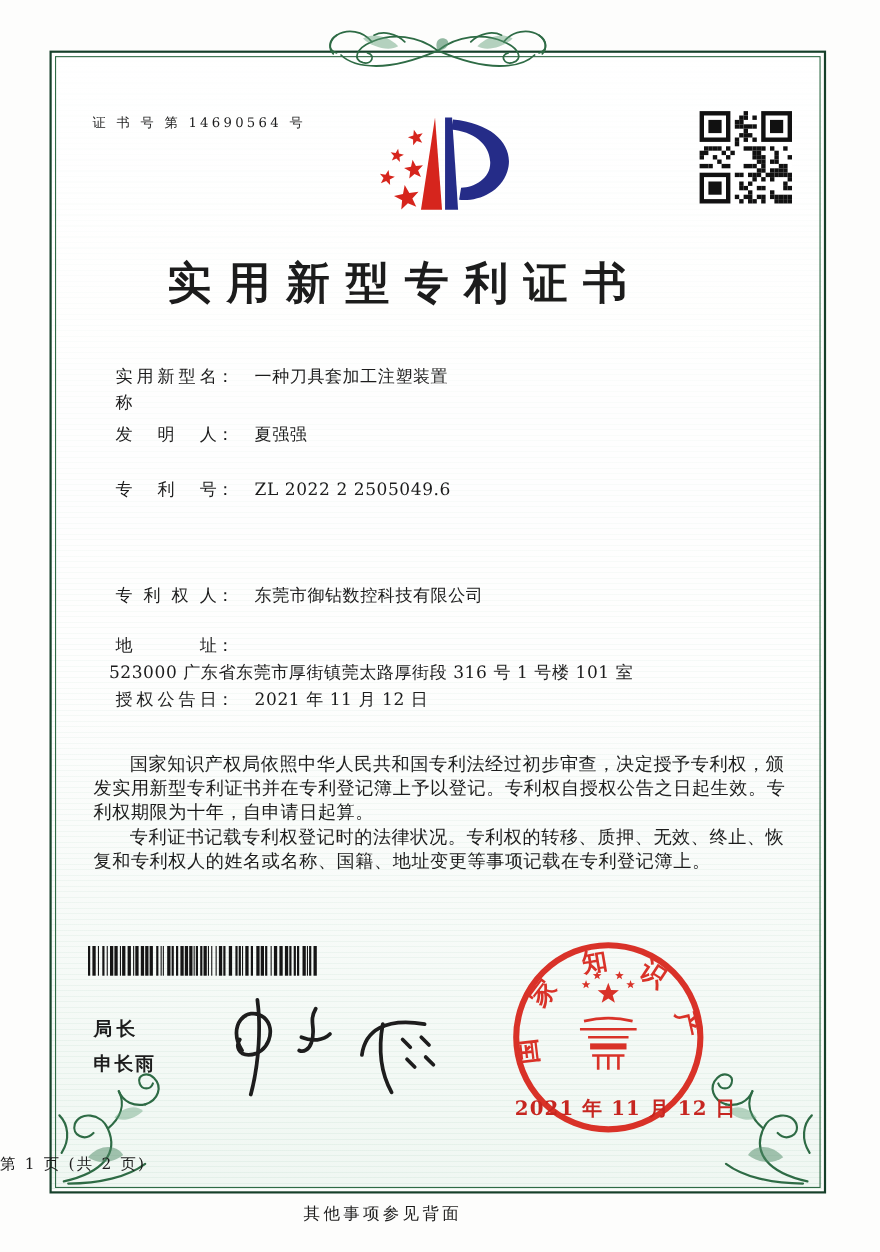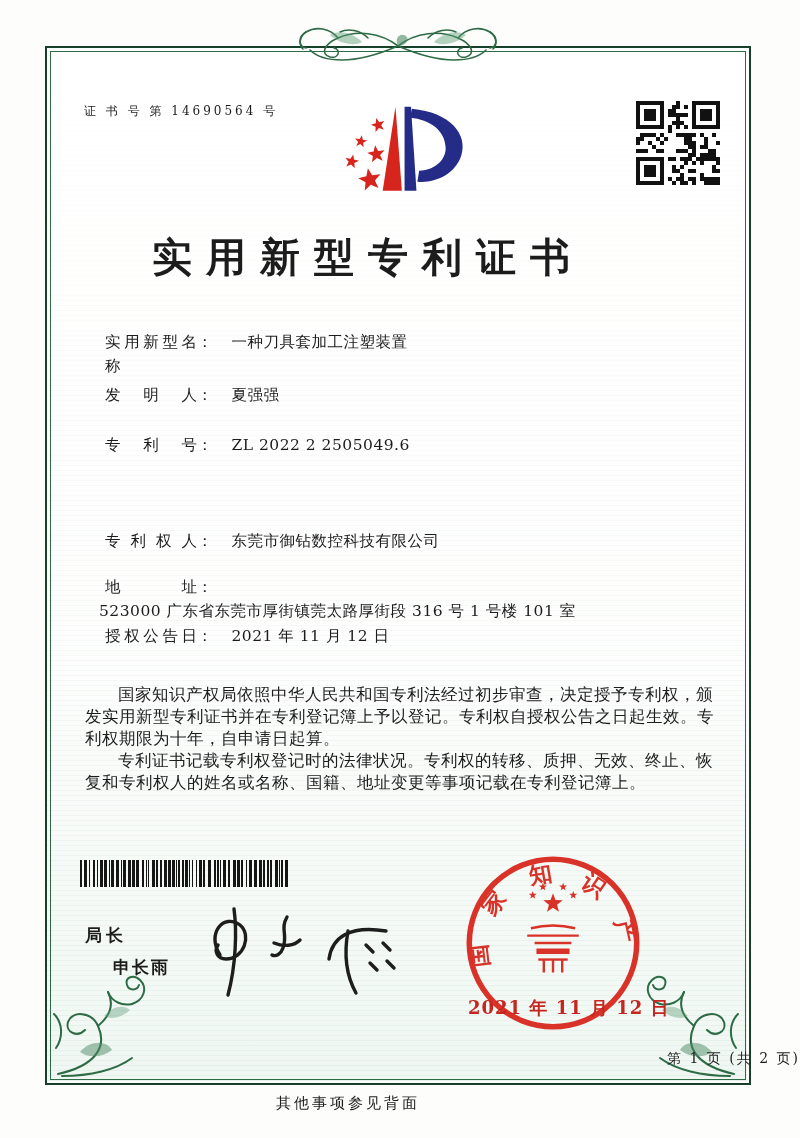--- a/index.html
+++ b/index.html
@@ -21,24 +21,24 @@
   .fcolon{display:inline-block;vertical-align:top;}
   .fvalue{display:inline-block;margin-left:14px;vertical-align:top;letter-spacing:.5px;}
   .fvalue.addr{width:528px;}
   .group2{position:absolute;left:308px;top:0;}
   .legal{position:absolute;left:85px;top:660px;width:632px;font-size:16.5px;line-height:22px;
      letter-spacing:.5px;margin-top:24px;}
   .legal p{margin:0;text-indent:2em;}
   .signer-title{position:absolute;left:85px;top:924px;font-size:17px;font-weight:700;
      font-family:Liberation Sans, sans-serif;letter-spacing:4px;}
   .signer-name{position:absolute;left:85px;top:956px;font-size:17px;font-weight:700;
-     font-family:"DejaVu Sans","Liberation Sans",sans-serif;letter-spacing:2px;margin-left:28px;}
+     font-family:"DejaVu Sans","Liberation Sans",sans-serif;letter-spacing:2px;}
   .seal-date{position:absolute;left:468px;top:996px;font-size:18px;color:#c62620;
      letter-spacing:1px;font-weight:600;}
-  .page-no{position:absolute;left:0;top:1050px;width:800px;text-align:right;font-size:14px;letter-spacing:2px;}
+  .page-no{position:absolute;left:0;top:1050px;width:800px;text-align:left;font-size:14px;letter-spacing:2px;}
   .back-note{position:absolute;left:0;top:1094px;width:696px;text-align:center;font-size:15px;letter-spacing:3px;}
   svg{position:absolute;overflow:visible;}
   .abs{position:absolute;}
 </style>
 </head>
 <body>
 
 <div class="cert">
 
   <div class="bgpattern"></div>

